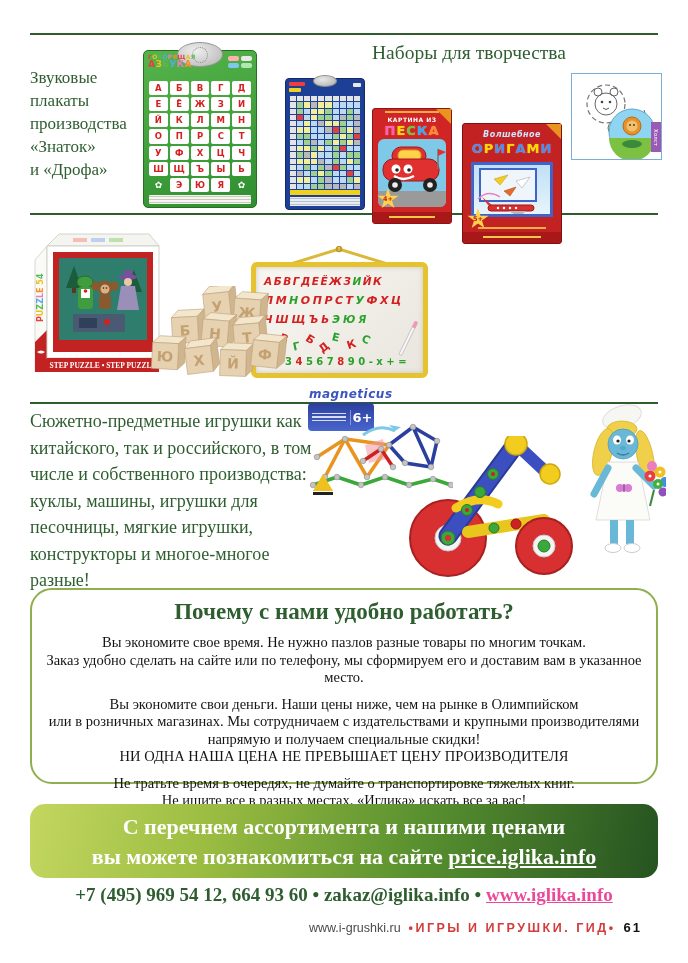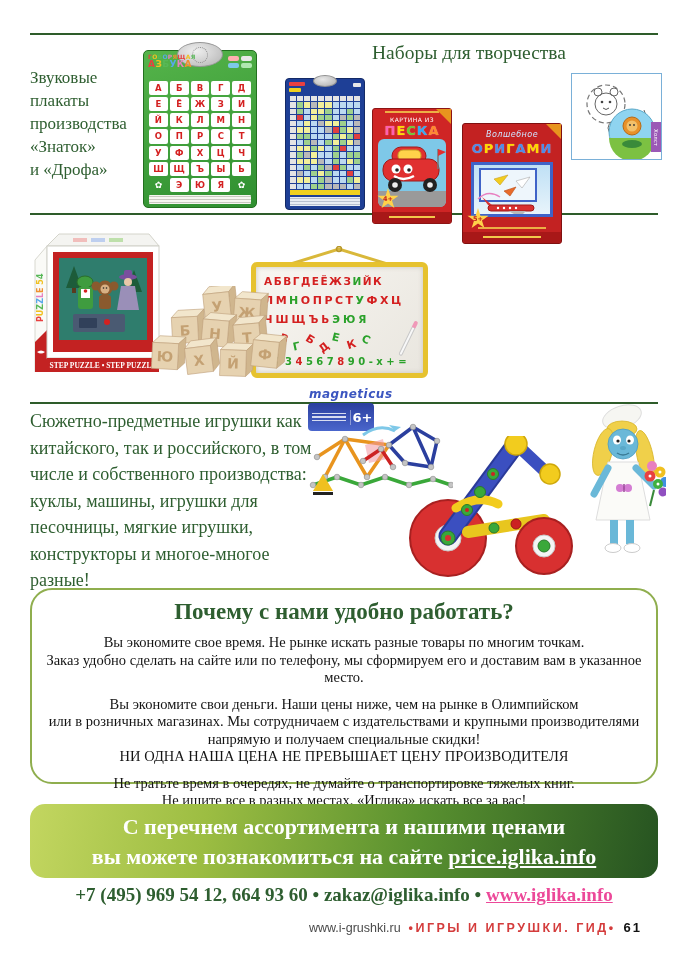--- a/index.html
+++ b/index.html
@@ -47,21 +47,21 @@
   #pb-yellow { position:absolute; left:4px; right:4px; bottom:14px; height:5px; background:#f0d020; }
   #pb-panel { position:absolute; left:4px; right:4px; bottom:3px; height:9px; background:#e8ecf4;
     background-image:repeating-linear-gradient(#e8ecf4 0 1px,#b8c0d0 1px 2px,#e8ecf4 2px 3px); }
 
   
   .kit { position:absolute; border-radius:3px;margin-top:36px; }
   #kit-sand { left:372px; top:72px; width:80px; height:116px; background:#cf2525; border:1px solid #8d1414; }
   #kit-origami { left:462px; top:87px; width:100px; height:121px; background:#c32222; border:1px solid #801010; }
   .kit .microbar { position:absolute; left:15%; width:70%; height:2px; background:#f2c84b; opacity:.85; }
   .kit-title-sm { position:absolute; top:7px; width:100%; text-align:center; color:#fff;
-    font-family:"DejaVu Sans",sans-serif; font-weight:normal; font-size:6px; letter-spacing:.5px; }
+    font-family:"DejaVu Sans",sans-serif; font-weight:bold; font-size:6px; letter-spacing:.5px; }
   .kit-title-big { position:absolute; top:14px; width:100%; text-align:center;
     font-family:"DejaVu Sans",sans-serif; font-weight:bold; font-size:13px; letter-spacing:1px;
     text-shadow:0 0 1px rgba(255,255,255,.6); }
   #kit-origami .kit-title-sm { top:6px; font-style:italic; font-size:8px; color:#cfe4ff; text-transform:none; }
   #kit-origami .kit-title-big { top:17px; }
   .ribbon { position:absolute; top:0; right:0; width:0; height:0;
     border-top:15px solid #e8941e; border-left:15px solid transparent; }
   .kit-scene { position:absolute; overflow:hidden; }
   #sand-scene { left:5px; right:5px; top:30px; bottom:16px; background:#7ec8e8; border-radius:6px; }
   #origami-scene { left:8px; right:8px; top:38px; bottom:26px;
@@ -80,21 +80,21 @@
     color:#fff; font-family:"DejaVu Sans",sans-serif; font-size:5.5px;
     writing-mode:vertical-rl; text-align:center; line-height:10px; }
 
   
   #puzzle-svg { position:absolute; left:33px; top:230px; z-index:1; }
   #blocks-svg { position:absolute; left:146px; top:286px; z-index:3; }
   #board { position:absolute; left:251px; top:246px; width:177px; height:132px; z-index:2; }
   #board-frame { position:absolute; left:0; right:0; top:16px; bottom:0;
     border:5px solid #e6c22f; border-radius:6px;
     background:linear-gradient(135deg,#f8f6f1,#e9e6df); box-shadow:inset 0 0 5px #c9c6bd; }
-  .brow { position:absolute; white-space:nowrap; font-family:"DejaVu Sans",sans-serif; font-weight:bold; }
+  .brow { position:absolute; white-space:nowrap; font-family:"DejaVu Sans",sans-serif; font-weight:bold;font-style:italic; }
   .brow .ch { color:#d42020; }
   .brow .ch.alt { color:#2aa12a; }
   #brow1 { left:8px; top:8px;  font-size:10.5px; letter-spacing:1.5px; }
   #brow2 { left:8px; top:27px; font-size:11px; letter-spacing:2.5px; }
   #brow3 { left:8px; top:46px; font-size:10.5px; letter-spacing:3px; }
   #bnums { left:8px; bottom:6px; font-size:10px; letter-spacing:3.5px; position:absolute; white-space:nowrap;
     font-family:"DejaVu Sans",sans-serif; font-weight:bold; }
   #bnums .ch { color:#2aa12a; } #bnums .ch.alt { color:#d42020; }
   #scatter { position:absolute; left:6px; top:62px; width:120px; height:34px; }
   #scatter span { position:absolute; font-family:"DejaVu Sans",sans-serif; font-weight:bold; font-size:11px; }
@@ -719,21 +719,21 @@
       <circle cx="93" cy="90" r="4.5" fill="#9050c0"></circle>
     <circle cx="80" cy="74" r="1.5" fill="#fff"></circle>
       <circle cx="90" cy="70" r="1.5" fill="#fff"></circle>
     <circle cx="88" cy="82" r="1.5" fill="#fff"></circle>
   </svg>
 
   <div id="infobox">
     <div id="infobox-title">Почему с нами удобно работать?</div>
     <div id="infobox-paras">
         <div class="para">
-          <div class="ln">Вы экономите свое время. Не рынке искать разные товары по многим точкам.</div>
+          <div class="ln">Вы экономите свое время. Не нужно пазлов разные товары по многим точкам.</div>
           <div class="ln">Заказ удобно сделать на сайте или по телефону, мы сформируем его и доставим вам в указанное место.</div>
         </div>
         <div class="para">
           <div class="ln">Вы экономите свои деньги. Наши цены ниже, чем на рынке в Олимпийском</div>
           <div class="ln">или в розничных магазинах.  Мы сотрудничаем с издательствами и крупными производителями</div>
           <div class="ln">напрямую и получаем специальные скидки!</div>
           <div class="ln">НИ ОДНА НАША ЦЕНА НЕ ПРЕВЫШАЕТ ЦЕНУ ПРОИЗВОДИТЕЛЯ</div>
         </div>
         <div class="para">
           <div class="ln">Не тратьте время в очередях, не думайте о транспортировке тяжелых книг.</div>

